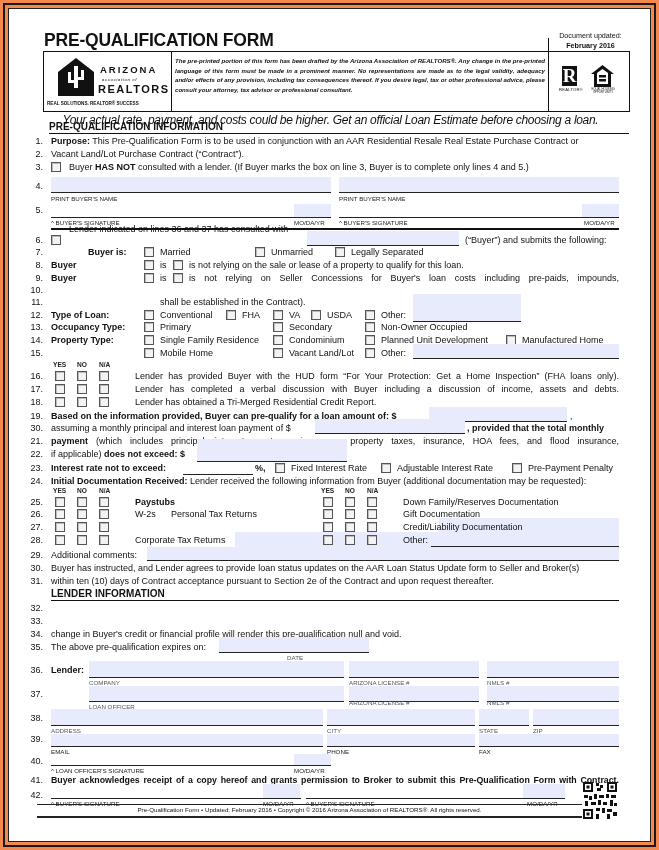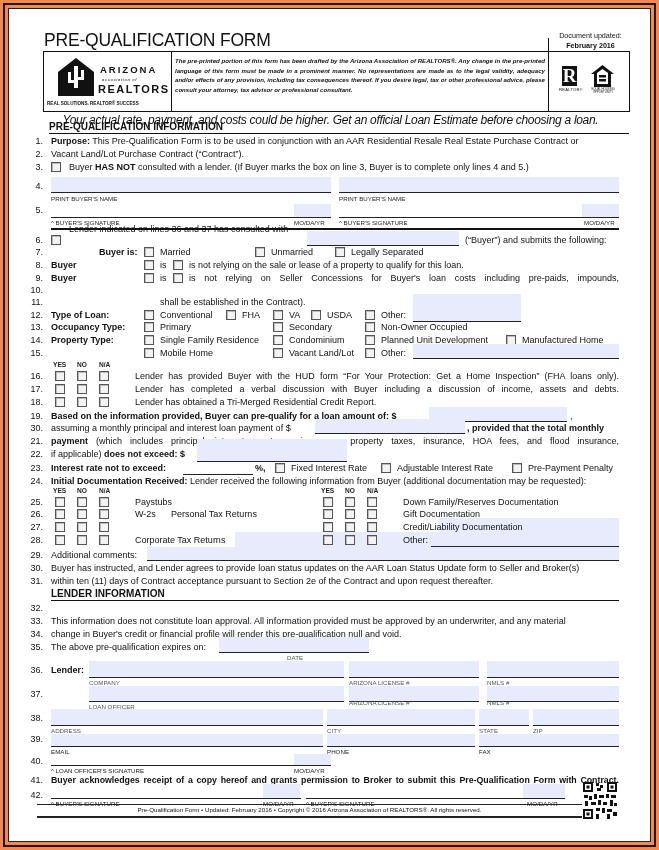--- a/index.html
+++ b/index.html
@@ -18,21 +18,21 @@
     position: absolute; left: 5px; top: 5px; width: 649px; height: 840px;
     background: #f5884e;
   }
   .page {
     position: absolute; left: 8px; top: 8px; width: 643px; height: 834px;
     background: #ffffff;
     border: 1px solid #222;
   }
   .abs { position: absolute; }
   .title {
-    left: 35px; top: 21px; font-size: 17.5px; font-weight: normal; letter-spacing: -0.2px;
+    left: 35px; top: 21px; font-size: 17.5px; font-weight: bold; letter-spacing: -0.2px;
   }
   .doc-updated {
     left: 545px; top: 22px; width: 73px; text-align: center; font-size: 7.2px; line-height: 10px;
   }
   .doc-updated .b { font-weight: bold; }
   .hdr-box {
     left: 34px; top: 42px; width: 587px; height: 61px;
     border: 1px solid #111; border-top-width: 1px;
   }
   .hdr-box .div1 { position: absolute; left: 127px; top: 0; bottom: 0; border-left: 1px solid #111; }
@@ -166,21 +166,21 @@
   <div class="rule-thick" style="left:42px;top:219px;width:568px;"></div>
 
   <div class="num" style="top:226px">6.</div>
   <div class="cb" style="left:42px;top:226px;"></div>
   <div class="ln" style="left:60px;top:215px;">Lender indicated on lines 36 and 37 has consulted with</div>
   <div class="fill" style="left:298px;top:222px;width:152px;height:14px;"></div>
   <div class="rule" style="left:298px;top:236px;width:152px;"></div>
   <div class="ln" style="left:456px;top:226px;">(“Buyer”) and submits the following:</div>
 
   <div class="num" style="top:238px">7.</div>
-  <div class="ln b" style="left:42px;top:238px;padding-left:48px;">Buyer is:</div>
+  <div class="ln b" style="left:31px;top:238px;padding-left:48px;">Buyer is:</div>
   <div class="cb" style="left:135px;top:238px;"></div>
   <div class="ln" style="left:151px;top:238px;">Married</div>
   <div class="cb" style="left:246px;top:238px;"></div>
   <div class="ln" style="left:262px;top:238px;">Unmarried</div>
   <div class="cb" style="left:326px;top:238px;"></div>
   <div class="ln" style="left:342px;top:238px;">Legally Separated</div>
 
   <div class="num" style="top:251px">8.</div>
   <div class="ln b" style="left:42px;top:251px;">Buyer</div>
   <div class="cb" style="left:135px;top:251px;"></div>
@@ -312,21 +312,21 @@
   <div class="cap b" style="left:358px;top:478px;font-size:6.6px;">N/A</div>
 
   <div class="num" style="top:488px">25.</div>
   <div class="num" style="top:500px">26.</div>
   <div class="num" style="top:513px">27.</div>
   <div class="num" style="top:526px">28.</div>
 
   <div class="cb" style="left:46px;top:488px;"></div>
   <div class="cb" style="left:68px;top:488px;"></div>
   <div class="cb" style="left:90px;top:488px;"></div>
-  <div class="ln" style="left:126px;top:488px;">Paystubs</div>
+  <div class="ln" style="left:126px;top:488px;font-weight:bold;">Paystubs</div>
   <div class="cb" style="left:314px;top:488px;"></div>
   <div class="cb" style="left:336px;top:488px;"></div>
   <div class="cb" style="left:358px;top:488px;"></div>
   <div class="ln" style="left:394px;top:488px;">Down Family/Reserves Documentation</div>
 
   <div class="cb" style="left:46px;top:500px;"></div>
   <div class="cb" style="left:68px;top:500px;"></div>
   <div class="cb" style="left:90px;top:500px;"></div>
   <div class="ln" style="left:126px;top:500px;">W-2s</div>
   <div class="cb" style="left:314px;top:500px;"></div>
@@ -356,27 +356,26 @@
   <div class="rule" style="left:422px;top:537px;width:188px;"></div>
 
   <div class="num" style="top:541px">29.</div>
   <div class="ln" style="left:42px;top:541px;">Additional comments:</div>
   <div class="fill" style="left:138px;top:538px;width:472px;height:13px;"></div>
   <div class="rule" style="left:138px;top:551px;width:472px;"></div>
 
   <div class="num" style="top:554px">30.</div>
   <div class="ln" style="left:42px;top:554px;">Buyer has instructed, and Lender agrees to provide loan status updates on the AAR Loan Status Update form to Seller and Broker(s)</div>
   <div class="num" style="top:567px">31.</div>
-  <div class="ln" style="left:42px;top:567px;">within ten (11) days of Contract acceptance pursuant to Section 2e of the Contract and upon request thereafter.</div>
+  <div class="ln" style="left:42px;top:567px;">within ten (10) days of Contract acceptance pursuant to Section 2e of the Contract and upon request thereafter.</div>
 
   <div class="abs section-hdr" style="top:579px;left:42px;width:568px;">LENDER INFORMATION</div>
 
   <div class="num" style="top:594px">32.</div>
   <div class="num" style="top:607px">33.</div>
-  <div class="ln" style="left:42px;top:607px;">This information does not constitute loan approval. All information provided must be approved by an underwriter, and any material</div>
   <div class="num" style="top:620px">34.</div>
   <div class="ln" style="left:42px;top:620px;">change in Buyer's credit or financial profile will render this pre-qualification null and void.</div>
 
   <div class="num" style="top:633px">35.</div>
   <div class="ln" style="left:42px;top:633px;">The above pre-qualification expires on:</div>
   <div class="fill" style="left:210px;top:628px;width:150px;height:15px;"></div>
   <div class="rule" style="left:210px;top:643px;width:150px;"></div>
   <div class="cap-lt" style="left:278px;top:645px;">DATE</div>
 
   <div class="num" style="top:656px">36.</div>

